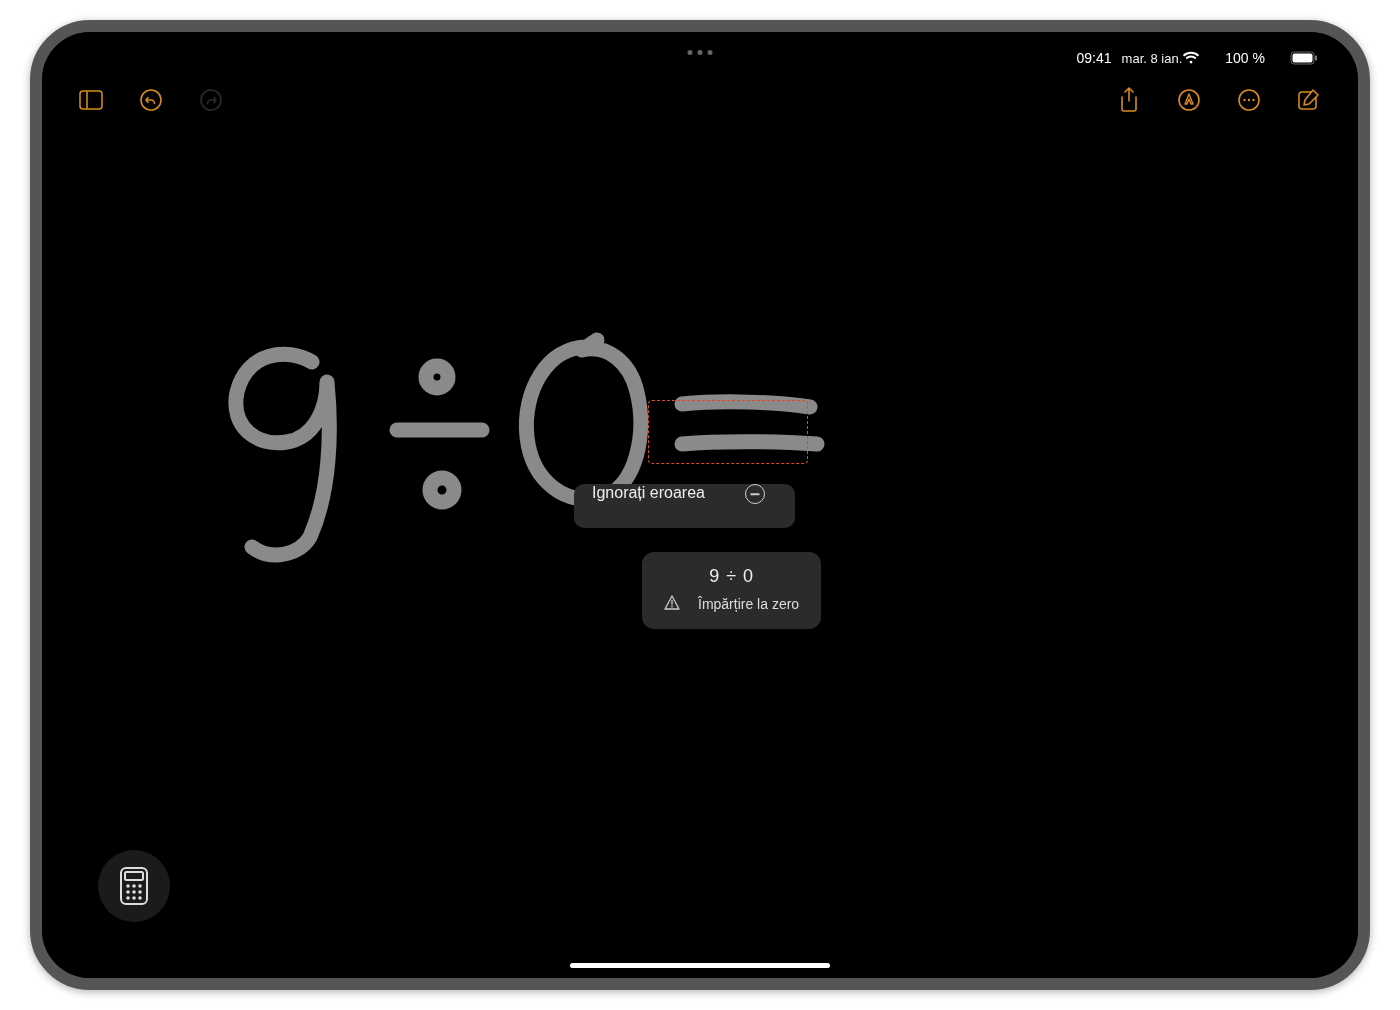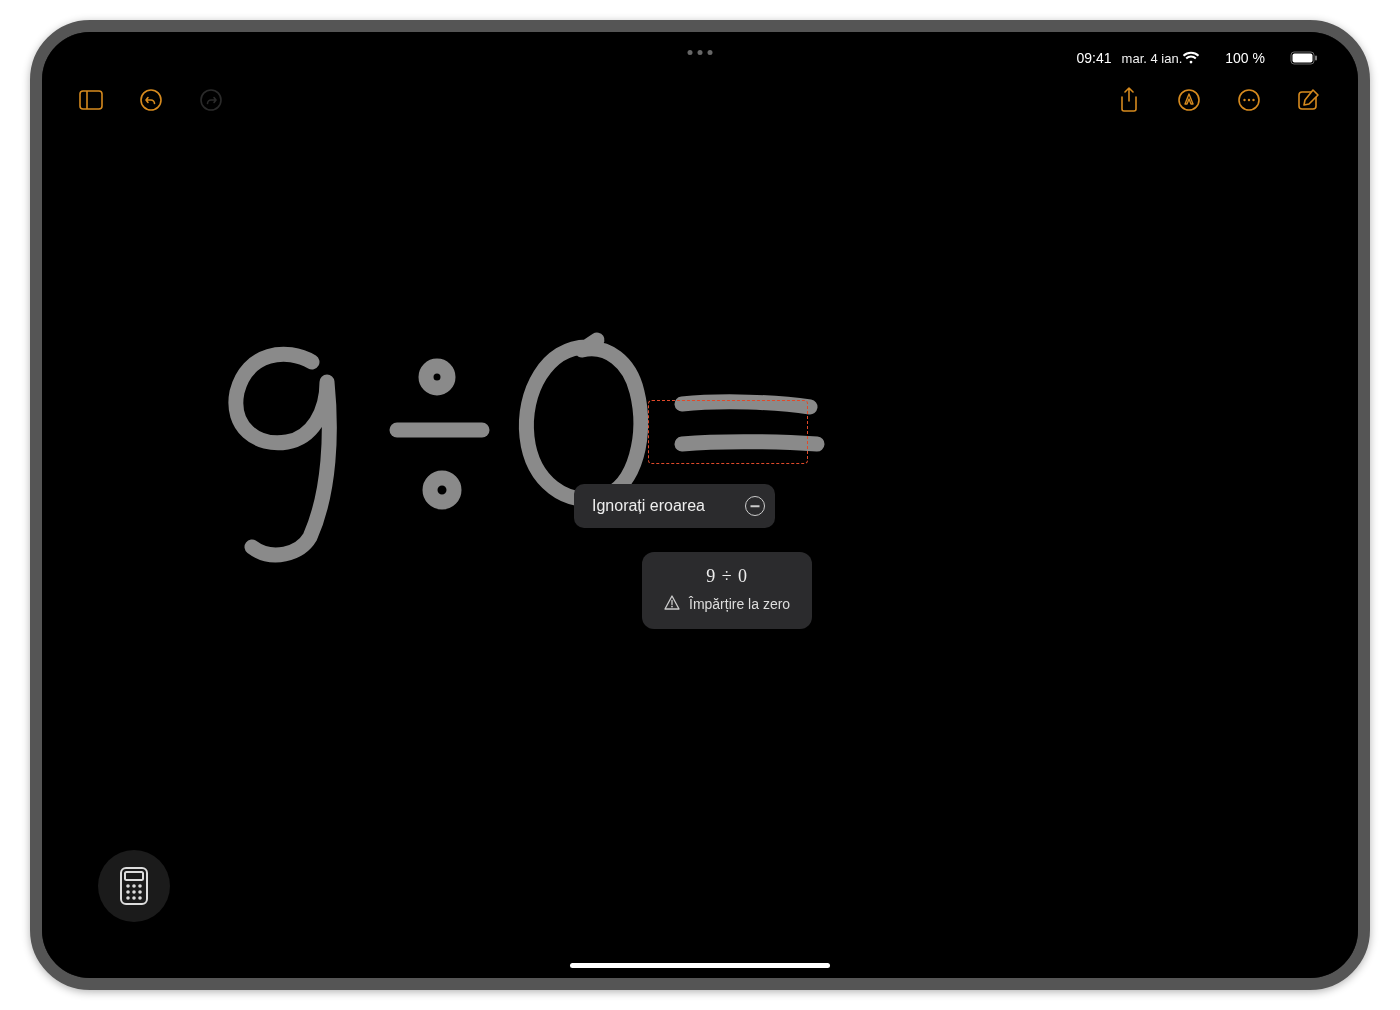--- a/index.html
+++ b/index.html
@@ -97,23 +97,22 @@
     border-radius: 4px;
   }
   
   .ignore-pill {
     position: absolute;
     top: 362px;
     left: 532px;
     background: #2b2b2d;
     border-radius: 10px;
     height: 44px;
-    padding: 0 10px 0 18px;
-    display: flex;
-    align-items: center;
+    padding: 0 30px 0 18px;
+    display: flex;
     gap: 40px;
     color: #eee;
     font-size: 16px;
     cursor: pointer;
   }
   .ignore-pill .minus {
     width: 20px; height: 20px;
     border: 1.5px solid #ccc;
     border-radius: 50%;
     position: relative;
@@ -131,29 +130,29 @@
     top: 430px;
     left: 600px;
     background: #2b2b2d;
     border-radius: 12px;
     padding: 14px 22px 16px 22px;
     text-align: center;
     color: #eee;
   }
   .info-card .expr {
     font-size: 18px;
-    font-family: Liberation Serif, serif;
+    font-family: Liberation Sans, sans-serif;
     letter-spacing: 1px;
     margin-bottom: 8px;
   }
   .info-card .msg {
     font-size: 14px;
     display: flex;
     align-items: center;
-    gap: 9px;
+    gap: 18px;
     color: #ddd;
   }
   .info-card .msg svg { flex-shrink: 0; }
   
   .calc-fab {
     position: absolute;
     bottom: 56px;
     left: 56px;
     width: 72px; height: 72px;
     border-radius: 50%;
@@ -189,21 +188,21 @@
   <div class="hw top1"></div>
   <div class="hw top2"></div>
   <div class="hw top3"></div>
   <div class="hw side"></div>
 
   <div class="screen">
 
     <div class="status-bar">
       <div class="status-left">
         <span>09:41</span>
-        <span class="date">mar. 4 ian.</span>
+        <span class="date">mar. 8 ian.</span>
       </div>
       <div class="status-center">
         <span></span>
           <span></span>
           <span></span>
       </div>
       <div class="status-right">
         <span class="wifi-icon">
           <svg width="18" height="14" viewBox="0 0 18 14">
               <path d="M9 12.5a1.4 1.4 0 100-2.8 1.4 1.4 0 000 2.8zM3.5 6.8a8 8 0 0111 0l-1.4 1.4a6 6 0 00-8.2 0L3.5 6.8zM.8 4a12 12 0 0116.4 0L15.8 5.4a10 10 0 00-13.6 0L.8 4z" fill="currentColor"></path>

